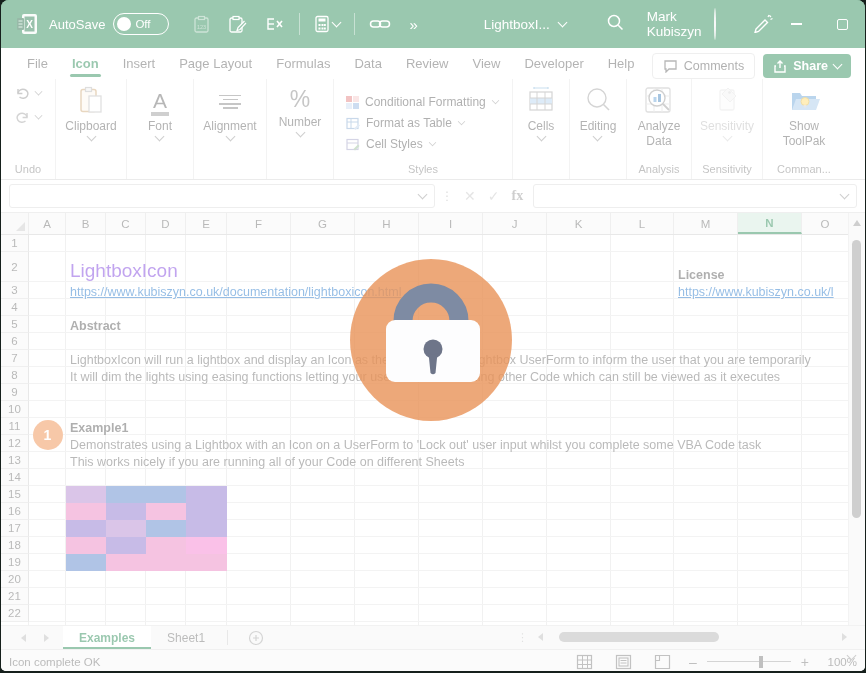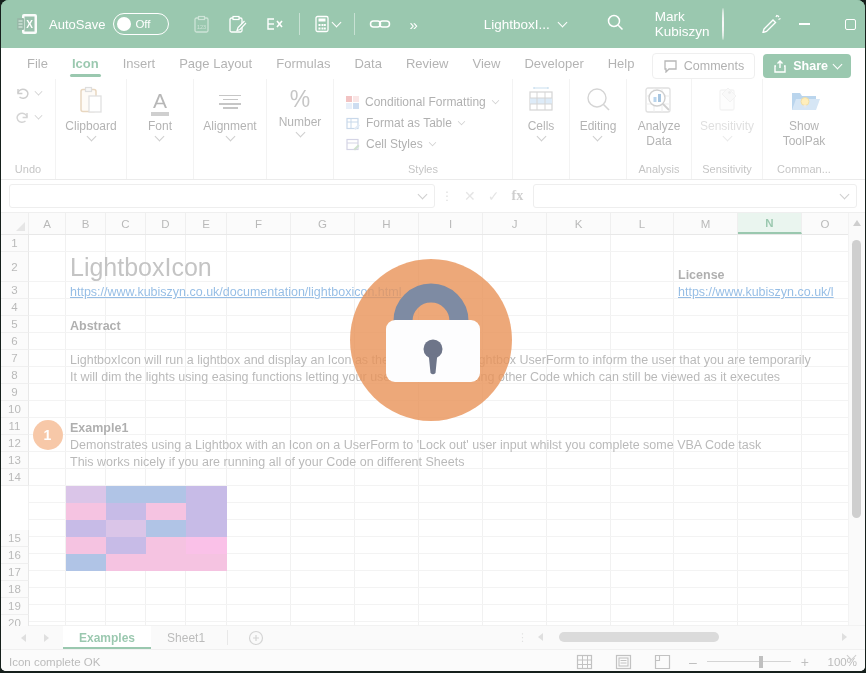--- a/index.html
+++ b/index.html
@@ -17,21 +17,21 @@
   .toggle .state{font-size:11.5px;}
   .tb-sep{width:1px;height:22px;background:rgba(255,255,255,.45);margin:0 12px;}
   .qat{display:flex;align-items:center;gap:18px;}
   .qat .ic{display:flex;align-items:center;gap:3px;}
   .dis{opacity:.5;}
   .chev{width:6px;height:6px;border-right:1.4px solid currentColor;border-bottom:1.4px solid currentColor;
         transform:rotate(45deg);display:inline-block;margin-top:-3px;}
   .chev.gray{color:#8a8a8a;}
   .tb-title{display:flex;align-items:center;gap:9px;margin-left:66px;font-size:13.5px;}
   .tb-search{margin-left:40px;}
-  .tb-user{margin-left:30px;font-size:13.5px;}
+  .tb-user{margin-left:22px;font-size:13.5px;}
   .avatar{width:30px;height:30px;border-radius:50%;margin-left:12px;
           background:radial-gradient(circle at 50% 38%, #e9e9e9 0 32%, #b5b5b5 33% 60%, #d2d2d2 61%);border:1px solid #eee;}
   .tb-pen{margin-left:36px;}
   .winbtns{margin-left:auto;display:flex;height:100%;}
   .winbtn{width:46px;height:100%;display:flex;align-items:center;justify-content:center;color:#fff;}
   .minbar{width:11px;height:1.6px;background:#fff;}
   .maxbox{width:9px;height:9px;border:1.4px solid #fff;border-radius:2px;}
 
   
   .tabrow{height:31px;background:#fff;display:flex;align-items:flex-end;font-size:13px;color:#4a4a4a;padding-left:14px;}
@@ -83,21 +83,21 @@
   .grid{position:relative;height:391px;width:848px;overflow:hidden;background:#fff;}
   .vlines{position:absolute;inset:0;display:flex;z-index:1;}
   .vcol{border-right:1px solid #dedede;box-sizing:border-box;height:100%;}
   .hline{position:absolute;left:28px;right:0;border-bottom:1px solid #e2e2e2;box-sizing:border-box;z-index:1;}
   .rowhdr{position:absolute;left:0;top:0;width:28px;z-index:2;}
   .rh{width:28px;box-sizing:border-box;border-right:1px solid #c9c9c9;border-bottom:1px solid #d8d8d8;
       background:#f5f6f5;font-size:11.5px;color:#585858;display:flex;align-items:center;justify-content:center;}
   .fill{position:absolute;z-index:2;}
   .cell{position:absolute;z-index:3;white-space:nowrap;display:flex;align-items:flex-end;padding:0 0 2px 4px;
         font-size:12.5px;color:#595959;}
-  .cell.title{font-size:25px;color:#737373;padding-bottom:3px;}
+  .cell.title{font-size:19px;color:#6d28d9;padding-bottom:3px;}
   .cell.bold{font-weight:bold;color:#424242;}
   .cell.link{text-decoration:underline;}
   .badge{position:absolute;z-index:3;width:30px;height:30px;border-radius:50%;color:#fff;font-size:14px;font-weight:bold;
          display:flex;align-items:center;justify-content:center;}
   .vscroll{position:absolute;right:-16px;top:0;bottom:0;width:16px;background:#f3f3f3;border-left:1px solid #e2e2e2;z-index:4;}
   .vscroll{right:0;}
   .varrow{position:absolute;left:4px;top:7px;width:0;height:0;border-left:4px solid transparent;border-right:4px solid transparent;border-bottom:6px solid #8a8a8a;}
   .vthumb{position:absolute;left:3px;width:9px;top:27px;height:278px;border-radius:5px;background:#8d8d8d;}
 
   
@@ -547,21 +547,21 @@
           <div class="rh" style="height: 17px;">5</div>
           <div class="rh" style="height: 17px;">6</div>
           <div class="rh" style="height: 17px;">7</div>
           <div class="rh" style="height: 17px;">8</div>
           <div class="rh" style="height: 17px;">9</div>
           <div class="rh" style="height: 17px;">10</div>
           <div class="rh" style="height: 17px;">11</div>
           <div class="rh" style="height: 17px;">12</div>
           <div class="rh" style="height: 17px;">13</div>
           <div class="rh" style="height: 17px;">14</div>
-          <div class="rh" style="height: 17px; margin-top: 44px;">15</div>
+          <div class="rh" style="height: 17px;">15</div>
           <div class="rh" style="height: 17px;">16</div>
           <div class="rh" style="height: 17px;">17</div>
           <div class="rh" style="height: 17px;">18</div>
           <div class="rh" style="height: 17px;">19</div>
           <div class="rh" style="height: 17px;">20</div>
           <div class="rh" style="height: 17px;">21</div>
           <div class="rh" style="height: 17px;">22</div>
         </div>
       <div>
           <div class="fill" style="left: 65px; top: 251px; width: 40px; height: 17px; background: rgb(168, 117, 201);"></div>

